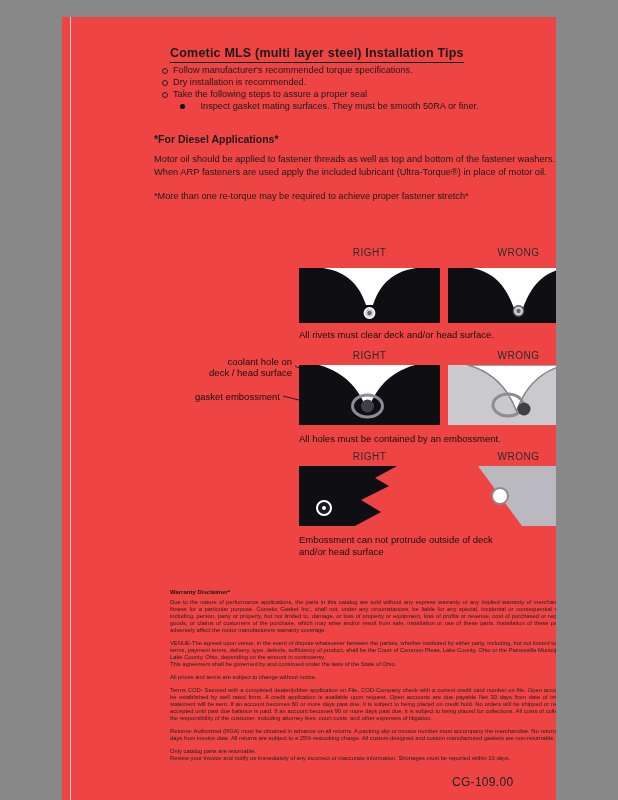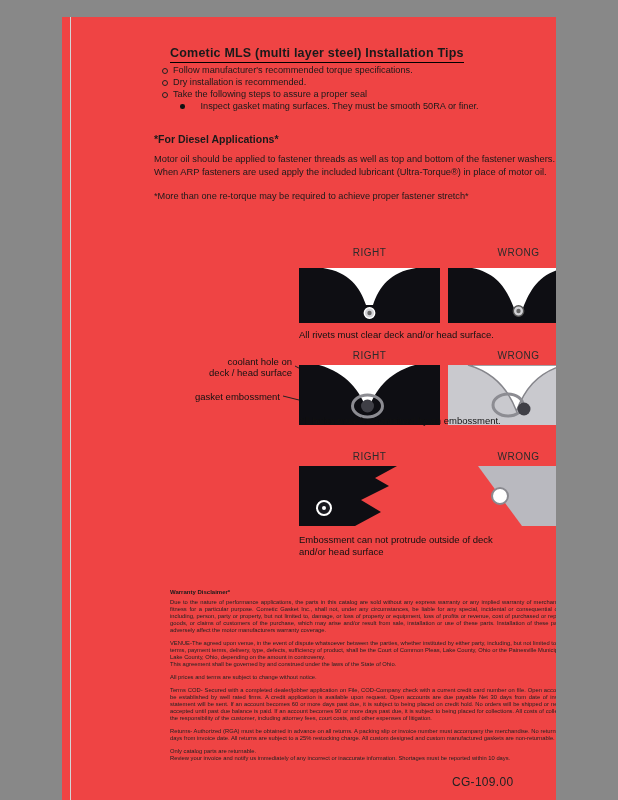--- a/index.html
+++ b/index.html
@@ -129,21 +129,21 @@
       </svg>
     </div>
     <div class="dg-box" style="left:286px; top:120px;">
       <svg width="141" height="60" viewBox="0 0 141 60">
         <rect x="0" y="0" width="141" height="60" fill="#c9c9ce"></rect>
         <path d="M20,0 C48,8 61,26 68.5,46 C76,26 88,8 116,0 Z" fill="#ffffff" stroke="#85858b" stroke-width="1.5"></path>
         <ellipse cx="60" cy="40" rx="15" ry="11" fill="none" stroke="#8c8c92" stroke-width="3"></ellipse>
         <circle cx="76" cy="44" r="6.5" fill="#3f3f46"></circle>
       </svg>
     </div>
-    <div class="caption" style="top:170px;">All holes must be contained by an embossment.</div>
+    <div class="caption" style="top:188px;">All holes must be contained by an embossment.</div>
 
     <div class="dg-label" style="left:137px; top:206px;">RIGHT</div>
     <div class="dg-label" style="left:286px; top:206px;">WRONG</div>
 
     <div class="dg-box" style="left:137px; top:221px;">
       <svg width="141" height="60" viewBox="0 0 141 60">
         <path d="M0,0 L98,0 L76,12 L90,20 L62,34 L82,46 L56,60 L0,60 Z" fill="#0e0e13"></path>
         <circle cx="25" cy="42" r="7" fill="#1a1a20" stroke="#ffffff" stroke-width="2"></circle>
         <circle cx="25" cy="42" r="2" fill="#ffffff"></circle>
       </svg>

